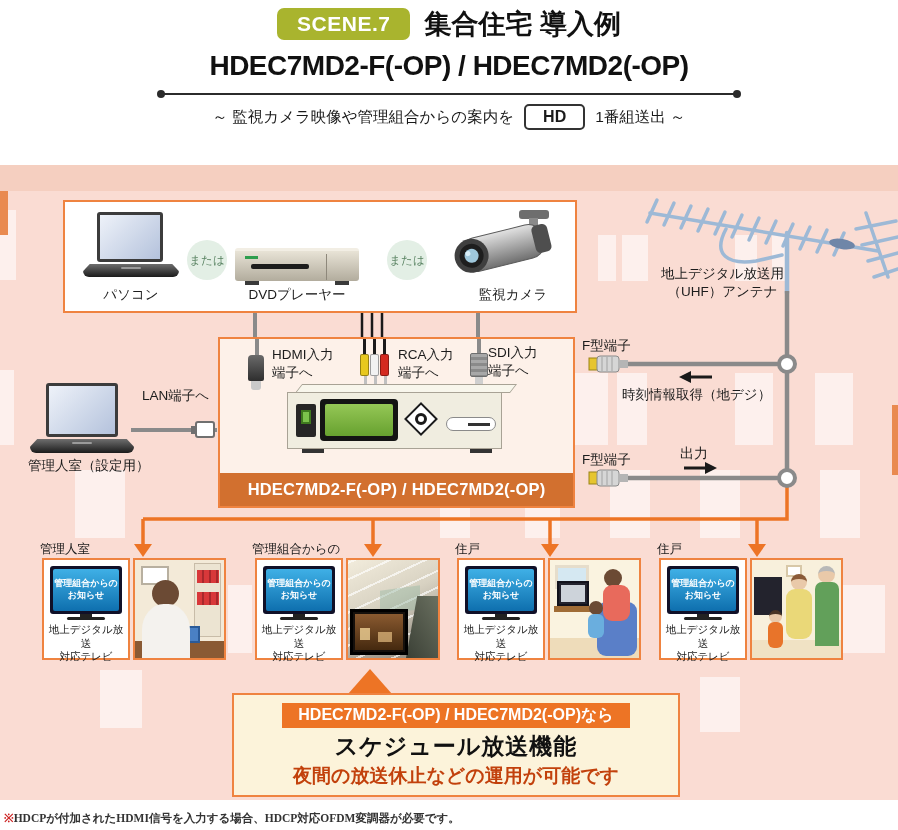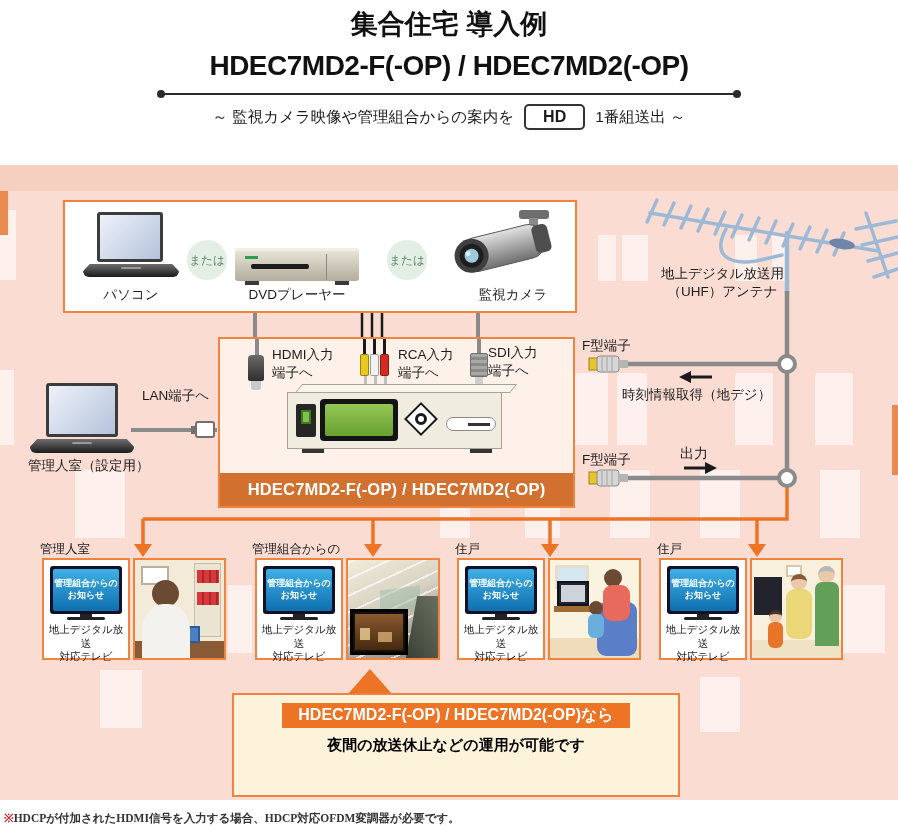--- a/index.html
+++ b/index.html
@@ -88,30 +88,31 @@
   .s-office { background:#f3ead8; }
   .s-entrance { background:linear-gradient(155deg,#f2ecdc 0%,#d8d2c2 42%,#a8a296 75%,#8a857a 100%); }
   .s-living { background:#faf3e0; }
   .s-family { background:#f8f0dc; }
 
   
   .callout { position:absolute; left:232px; top:528px; width:448px; height:104px; background:#fcf3da; border:2.5px solid #ef8340; z-index:6; text-align:center; }
   .callout-tri { position:absolute; left:348px; top:504px; width:0; height:0; border-left:22px solid transparent; border-right:22px solid transparent; border-bottom:25px solid #ed7425; z-index:6; }
   .callout-banner { display:inline-block; margin-top:8px; background:#ed7425; color:#fff; font-size:16px; font-weight:bold; padding:2px 16px; }
   .callout-title { margin-top:3px; font-size:23px; font-weight:bold; color:#111; letter-spacing:1px; }
-  .callout-desc { margin-top:8px; font-size:15px; font-weight:bold; color:#000000; }
+  .callout-desc { margin-top:1px; font-size:19px; font-weight:bold; color:#c2410c; }
 
   .footnote { position:absolute; left:4px; top:810px; font-size:11.5px; font-weight:600; color:#333;font-family:Liberation Serif, serif; }
 </style>
 </head>
 <body>
 
 <div class="page">
 
   <div class="hdr-row1">
+    <span class="badge">SCENE.7</span>
     <span class="title">集合住宅 導入例</span>
   </div>
   <div class="product">HDEC7MD2-F(-OP) / HDEC7MD2(-OP)</div>
   <div class="divider">
       <i class="dl"></i>
       <i class="dr"></i>
     </div>
   <div class="subtitle">
     <span>～ 監視カメラ映像や管理組合からの案内を</span>
     <span class="hd-box">HD</span>
@@ -422,20 +423,21 @@
       <i style="right:2px;top:22px;width:24px;height:64px;background:#62a05a;border-radius:7px 7px 0 0"></i>
       <i style="left:39px;top:14px;width:16px;height:16px;background:#e9c9a9;border-radius:50%;border-top:5px solid #8a5a38"></i>
       <i style="left:34px;top:29px;width:26px;height:50px;background:#ead878;border-radius:9px"></i>
       <i style="left:17px;top:50px;width:13px;height:13px;background:#e9c9a9;border-radius:50%;border-top:4px solid #4a3424"></i>
       <i style="left:16px;top:62px;width:15px;height:26px;background:#e8742a;border-radius:6px"></i>
     </div>
 
     <div class="callout-tri"></div>
     <div class="callout">
       <div class="callout-banner">HDEC7MD2-F(-OP) / HDEC7MD2(-OP)なら</div>
+      <div class="callout-title">スケジュール放送機能</div>
       <div class="callout-desc">夜間の放送休止などの運用が可能です</div>
     </div>
   </div>
 
   <div class="footnote">
     <span class="note-mark">※</span><span>HDCPが付加されたHDMI信号を入力する場合、HDCP対応OFDM変調器が必要です。</span>
   </div>
 </div>
 
 </body></html>

